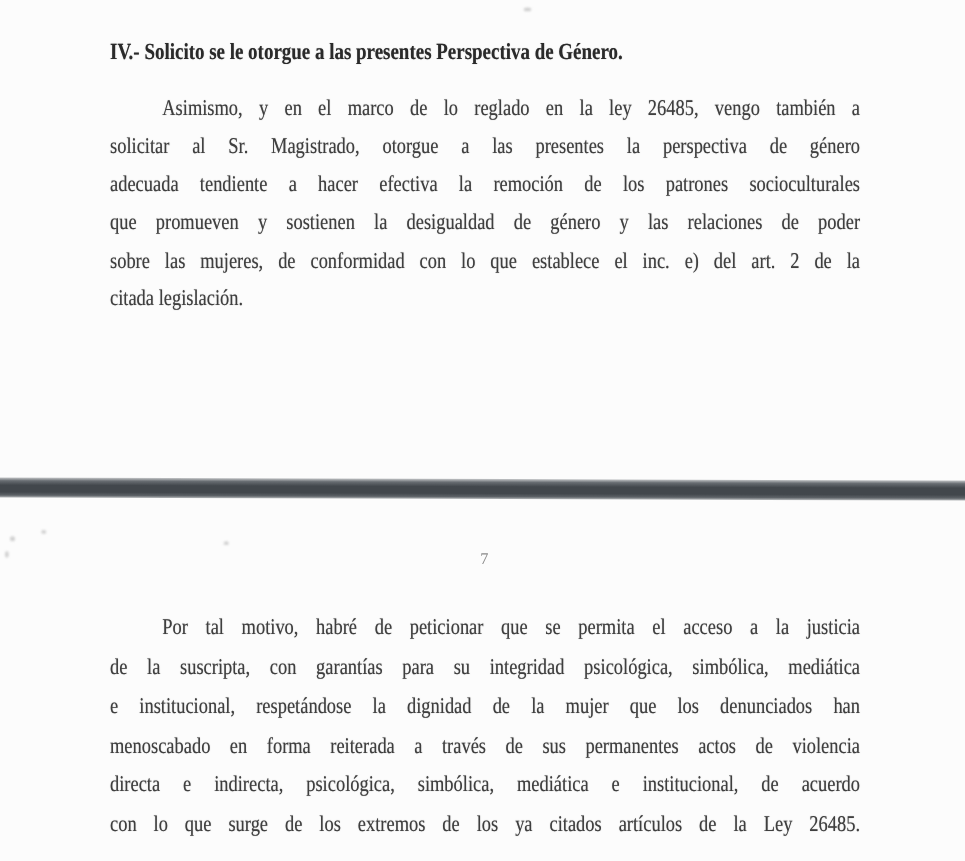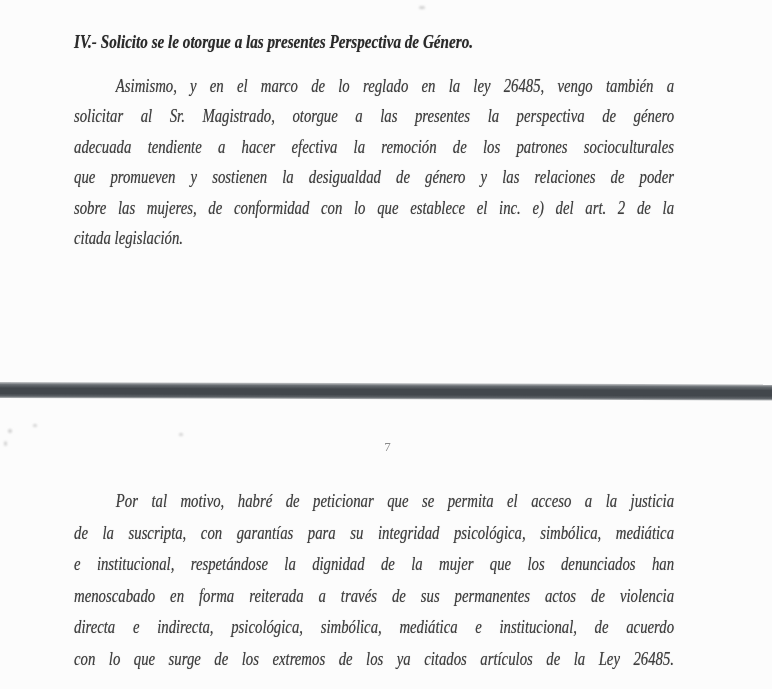--- a/index.html
+++ b/index.html
@@ -6,21 +6,21 @@
   body {
     width: 772px; height: 689px;
     position: relative;
     overflow: hidden;
     background: var(--background, #fcfcfc);
     font-family: "Liberation Serif", serif;
   }
   .abs { position: absolute; }
 
   
-  .textcol { left: 74px; width: 600px; font-style: italic; }
+  .textcol { left: 88px; width: 600px; }
 
   
   .condense {
     width: 732px;
     transform: scaleX(0.8197);
     transform-origin: 0 0;
   }
 
   .soft {
     filter: blur(0.3px);

